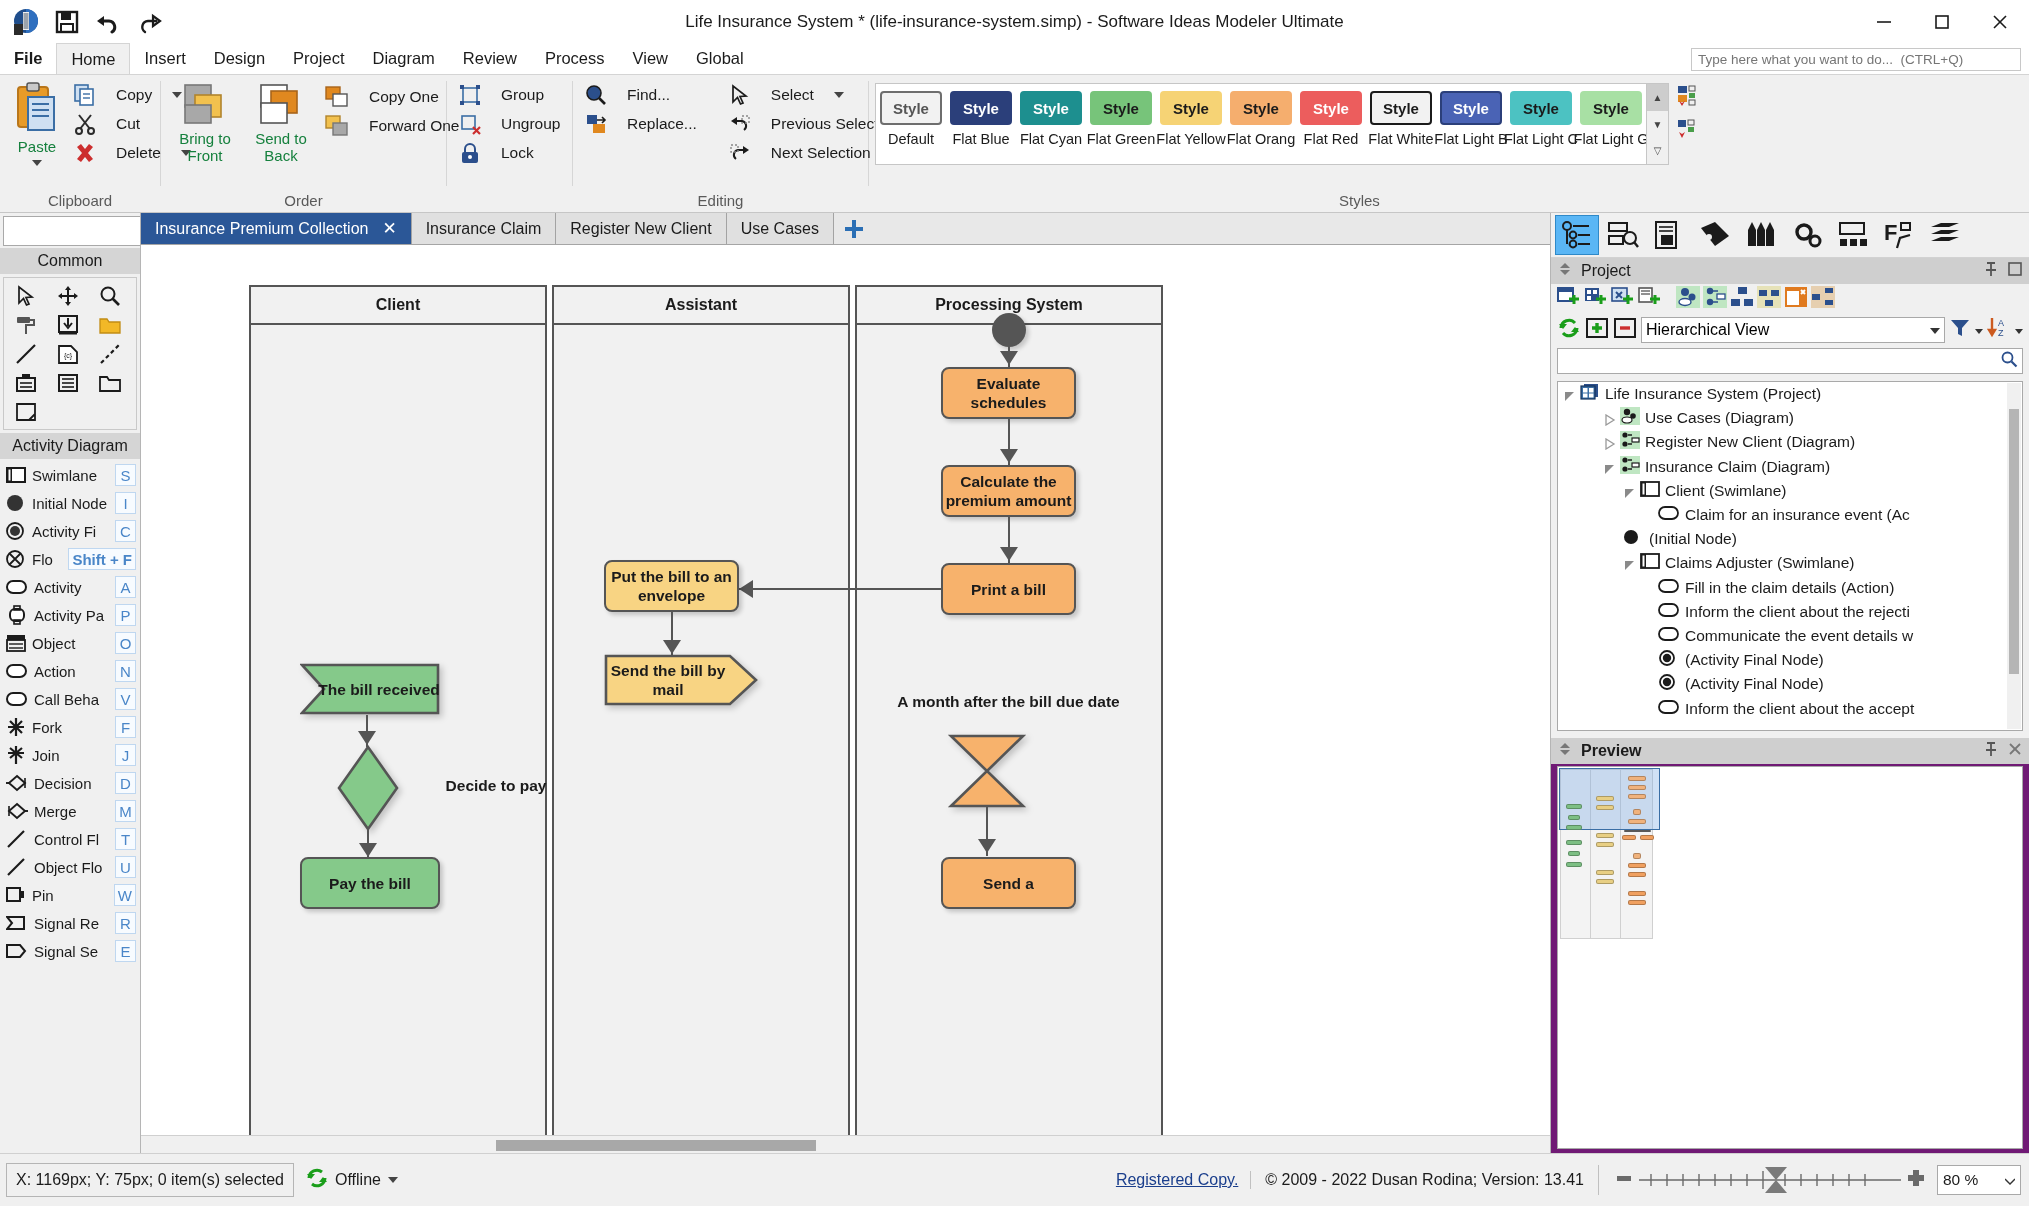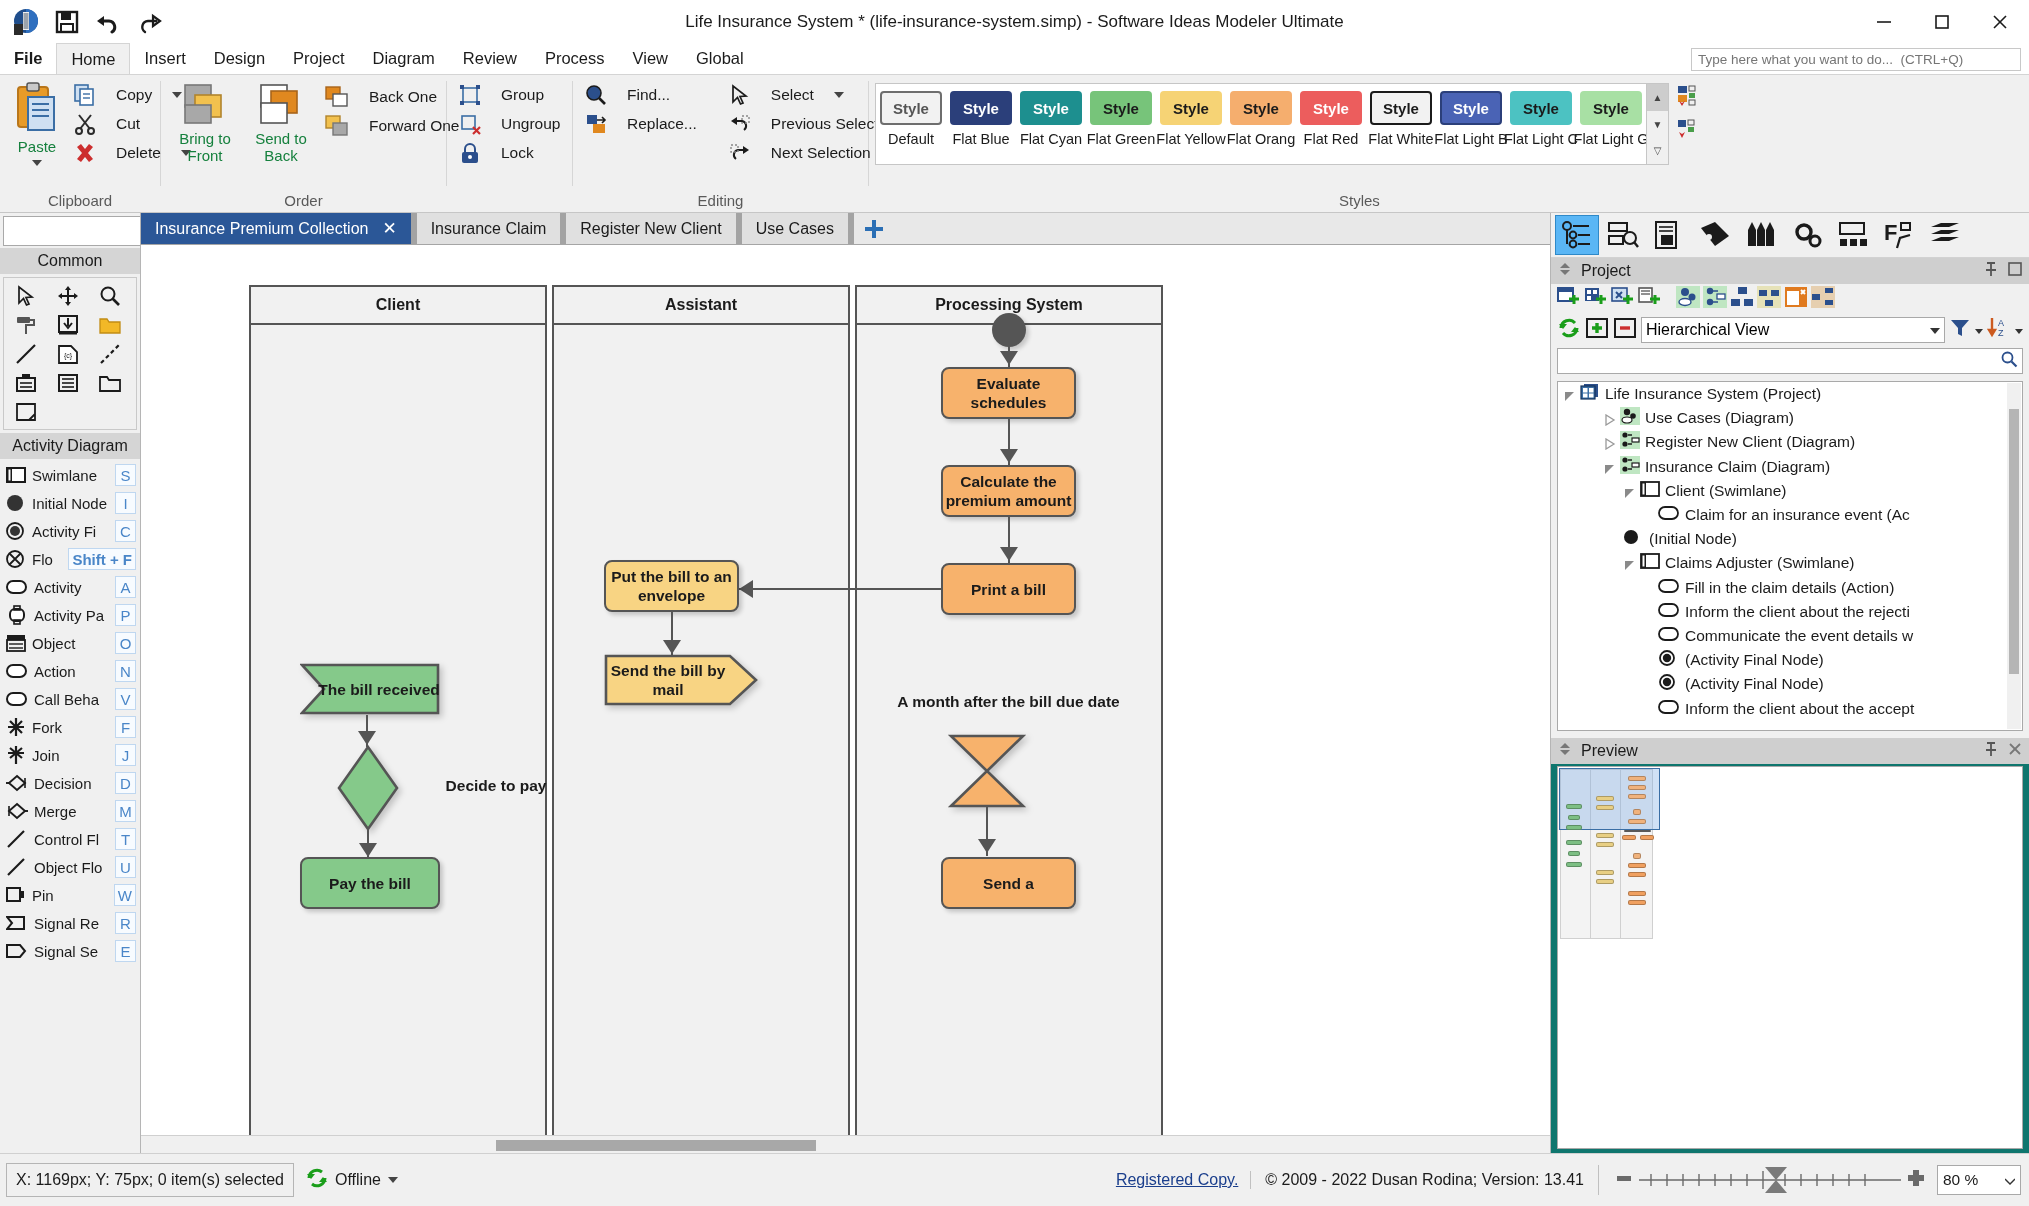--- a/index.html
+++ b/index.html
@@ -127,21 +127,21 @@
   .tb-key.wide { font-weight: bold; }
 
   
   #doctabs {
     position: absolute; left: 141px; top: 213px; width: 1409px; height: 32px;
     background: #e8e8e8; display: flex; align-items: stretch;
     border-bottom: 1px solid #a5a5a5;
   }
   .dtab {
     display: flex; align-items: center; padding: 0 14px; font-size: 16px;
-    border-right: 6px solid #a3a3a3; color: #1b1b1b; background: #e0e0e0;
+    border-right: 1px solid #a3a3a3; color: #1b1b1b; background: #e0e0e0;
     white-space: nowrap;
   }
   .dtab.active { background: #2b5797; color: #fff; }
   .dtab .xc { margin-left: 14px; font-size: 17px; color: #ffffff; }
   #newtab { display:flex;align-items:center;justify-content:center;width:40px; }
 
   
   #canvas {
     position: absolute; left: 141px; top: 245px; width: 1409px; bottom: 53px;
     background: #ffffff; overflow: hidden;
@@ -231,21 +231,21 @@
     background: #fff; border: 1px solid #a9a9a9; overflow: hidden;
   }
   .tnode {
     display: flex; align-items: center; height: 24.2px; font-size: 15.5px;
     color: #1b1b1b; white-space: nowrap;
   }
   .twist { width: 12px; height: 12px; margin-right: 4px; flex: 0 0 auto; }
   #tree-scroll { position: absolute; right: 1px; top: 1px; bottom: 1px; width: 14px; background: #f0f0f0; }
   #tree-scroll .thumb { position: absolute; left: 2px; top: 26px; width: 10px; height: 265px; background: #b5b5b5; }
   #preview-panel {
-    position: absolute; left: 0; right: 0; top: 525px; bottom: 0; background: #0f766e;
+    position: absolute; left: 0; right: 0; top: 525px; bottom: 0; background: #701a75; font-weight: bold;
   }
   #preview-body {
     position: absolute; left: 6px; right: 6px; top: 28px; bottom: 4px;
     background: #fff; border: 1px solid #a9a9a9; overflow: hidden;
   }
   .pv-lane { position: absolute; top: 2px; width: 33px; height: 170px; background: #f3f3f3; border: 1px solid #d0d0d0; }
   .pv-sel { position: absolute; left: 1px; top: 1px; width: 101px; height: 62px; background: rgba(120,170,230,0.35); border: 1px solid #3a6ea5; }
   .pv-n { position: absolute; border: 1px solid rgba(0,0,0,0.25); border-radius: 2px; }
 
   
@@ -404,21 +404,21 @@
           <rect x="4" y="22" width="26" height="20" fill="#ffffff" stroke="#555" stroke-width="1.6"></rect>
         </svg>
         <span class="lbl">Send to Back</span>
       </div>
       <div class="stack" style="margin-top:4px">
         <div class="smallbtn">
           <svg width="24" height="22" viewBox="0 0 24 22">
             <rect x="1" y="1" width="14" height="12" fill="#e0881f" stroke="#a8641a" stroke-width="1.4"></rect>
             <rect x="8" y="8" width="14" height="12" fill="#fff" stroke="#555" stroke-width="1.4"></rect>
           </svg>
-          <span>Back One</span>
+          <span>Copy One</span>
         </div>
         <div class="smallbtn">
           <svg width="24" height="22" viewBox="0 0 24 22">
             <rect x="1" y="1" width="14" height="12" fill="#f2c14e" stroke="#b1842c" stroke-width="1.4"></rect>
             <rect x="8" y="8" width="14" height="12" fill="#a8a8a8" stroke="#777" stroke-width="1.4"></rect>
           </svg>
           <span>Forward One</span>
         </div>
       </div>
     </div>

